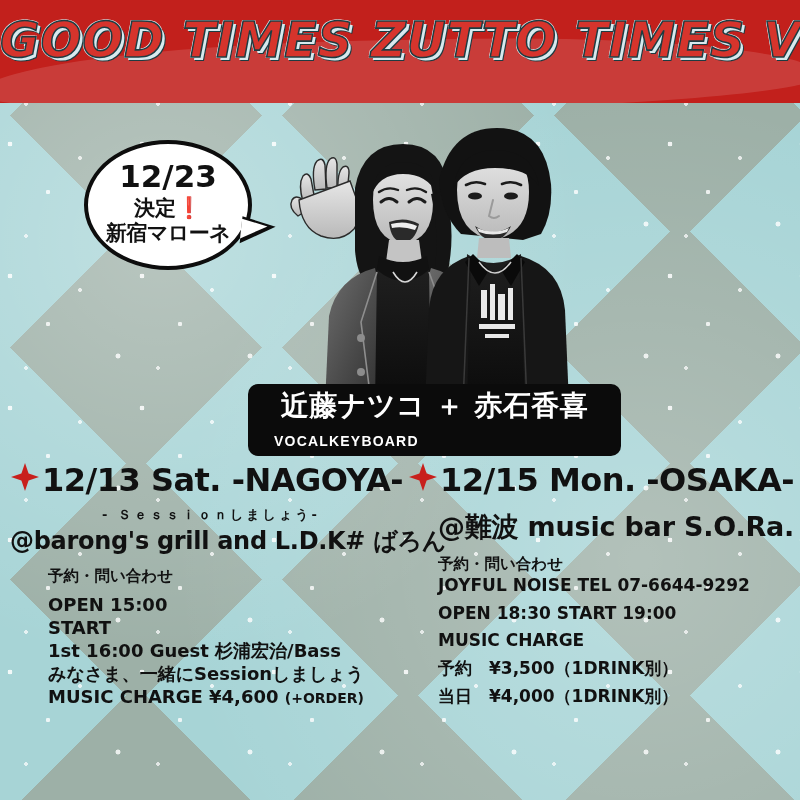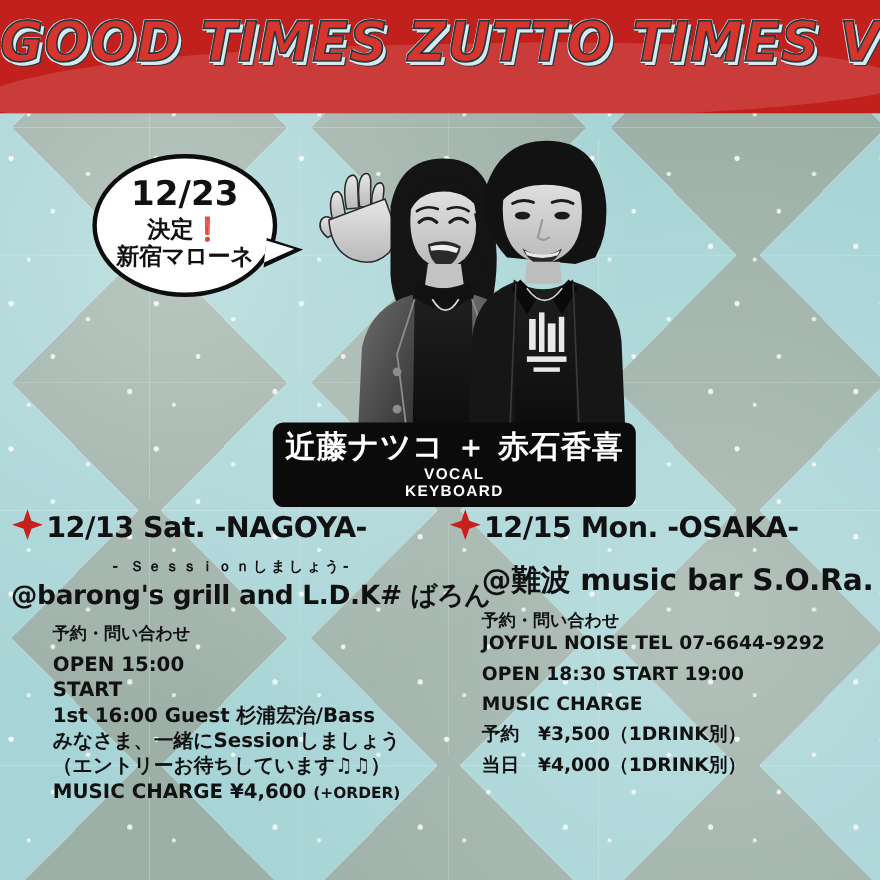--- a/index.html
+++ b/index.html
@@ -150,65 +150,64 @@
     border-top: 5px solid transparent;
     border-bottom: 15px solid transparent;
     transform: rotate(6deg);
   }
 
   
   #nameplate {
     position: absolute;
     left: 248px;
     top: 384px;
-    width: 330px;
+    width: 373px;
     background: #0b0b0b;
     border-radius: 10px;
     padding: 6px 8px 7px;
     box-sizing: border-box;
     text-align: center;
     z-index: 6;
   }
   #nameplate .names {
     font-family: "DejaVu Sans", sans-serif;
     font-weight: bold;
     font-size: 28px;
     color: #ffffff;
     line-height: 1.12;
     letter-spacing: 0.5px;
     white-space: nowrap;
   }
   #nameplate .roles {
     display: flex;
-    justify-content: space-between;
+    justify-content: flex-start;
     padding: 0 18px;
     font-family: "Liberation Sans", sans-serif;
     font-weight: bold;
     font-size: 14px;
     letter-spacing: 1.2px;
     color: #ffffff;
-    margin-top: 1px;
-    flex-direction: column;
+    margin-top: 12px;
   }
 
   
   .col {
     position: absolute;
     top: 462px;
     z-index: 4;
   }
   #col-left  { left: 10px;  width: 402px; }
   #col-right { left: 408px; width: 390px; }
 
   .headline {
     display: flex;
     align-items: center;
     font-family: "DejaVu Sans", sans-serif;
     font-weight: bold;
-    font-size: 26px;
+    font-size: 32px;
     color: #111;
     letter-spacing: -0.5px;
     white-space: nowrap;
     line-height: 1;
   }
   .sparkle { flex: 0 0 auto; margin-right: 2px; }
 
   .subline {
     font-family: "DejaVu Sans", sans-serif;
     font-weight: bold;
@@ -403,21 +402,20 @@
 
     <div class="gap"></div>
 
     <div class="body-block">
       <div class="line fs15">予約・問い合わせ</div>
       <div class="gap-s"></div>
       <div class="line fs18">OPEN 15:00</div>
       <div class="line fs18">START</div>
       <div class="line fs18">1st 16:00 Guest 杉浦宏治/Bass</div>
       <div class="line fs18">みなさま、一緒にSessionしましょう</div>
-      <div class="line fs18">（エントリーお待ちしています♫♫）</div>
       <div class="line fs18"><span>MUSIC CHARGE ¥4,600</span>
         <span class="small">(+ORDER)</span></div>
     </div>
   </div>
 
   <div class="col" id="col-right">
     <div class="headline">
       <span class="sparkle">
         <svg width="30" height="30" viewBox="0 0 30 30" aria-hidden="true">
           <path d="M15 1 L18.6 11.4 L29 15 L18.6 18.6 L15 29 L11.4 18.6 L1 15 L11.4 11.4 Z" fill="#c8201c"></path>

